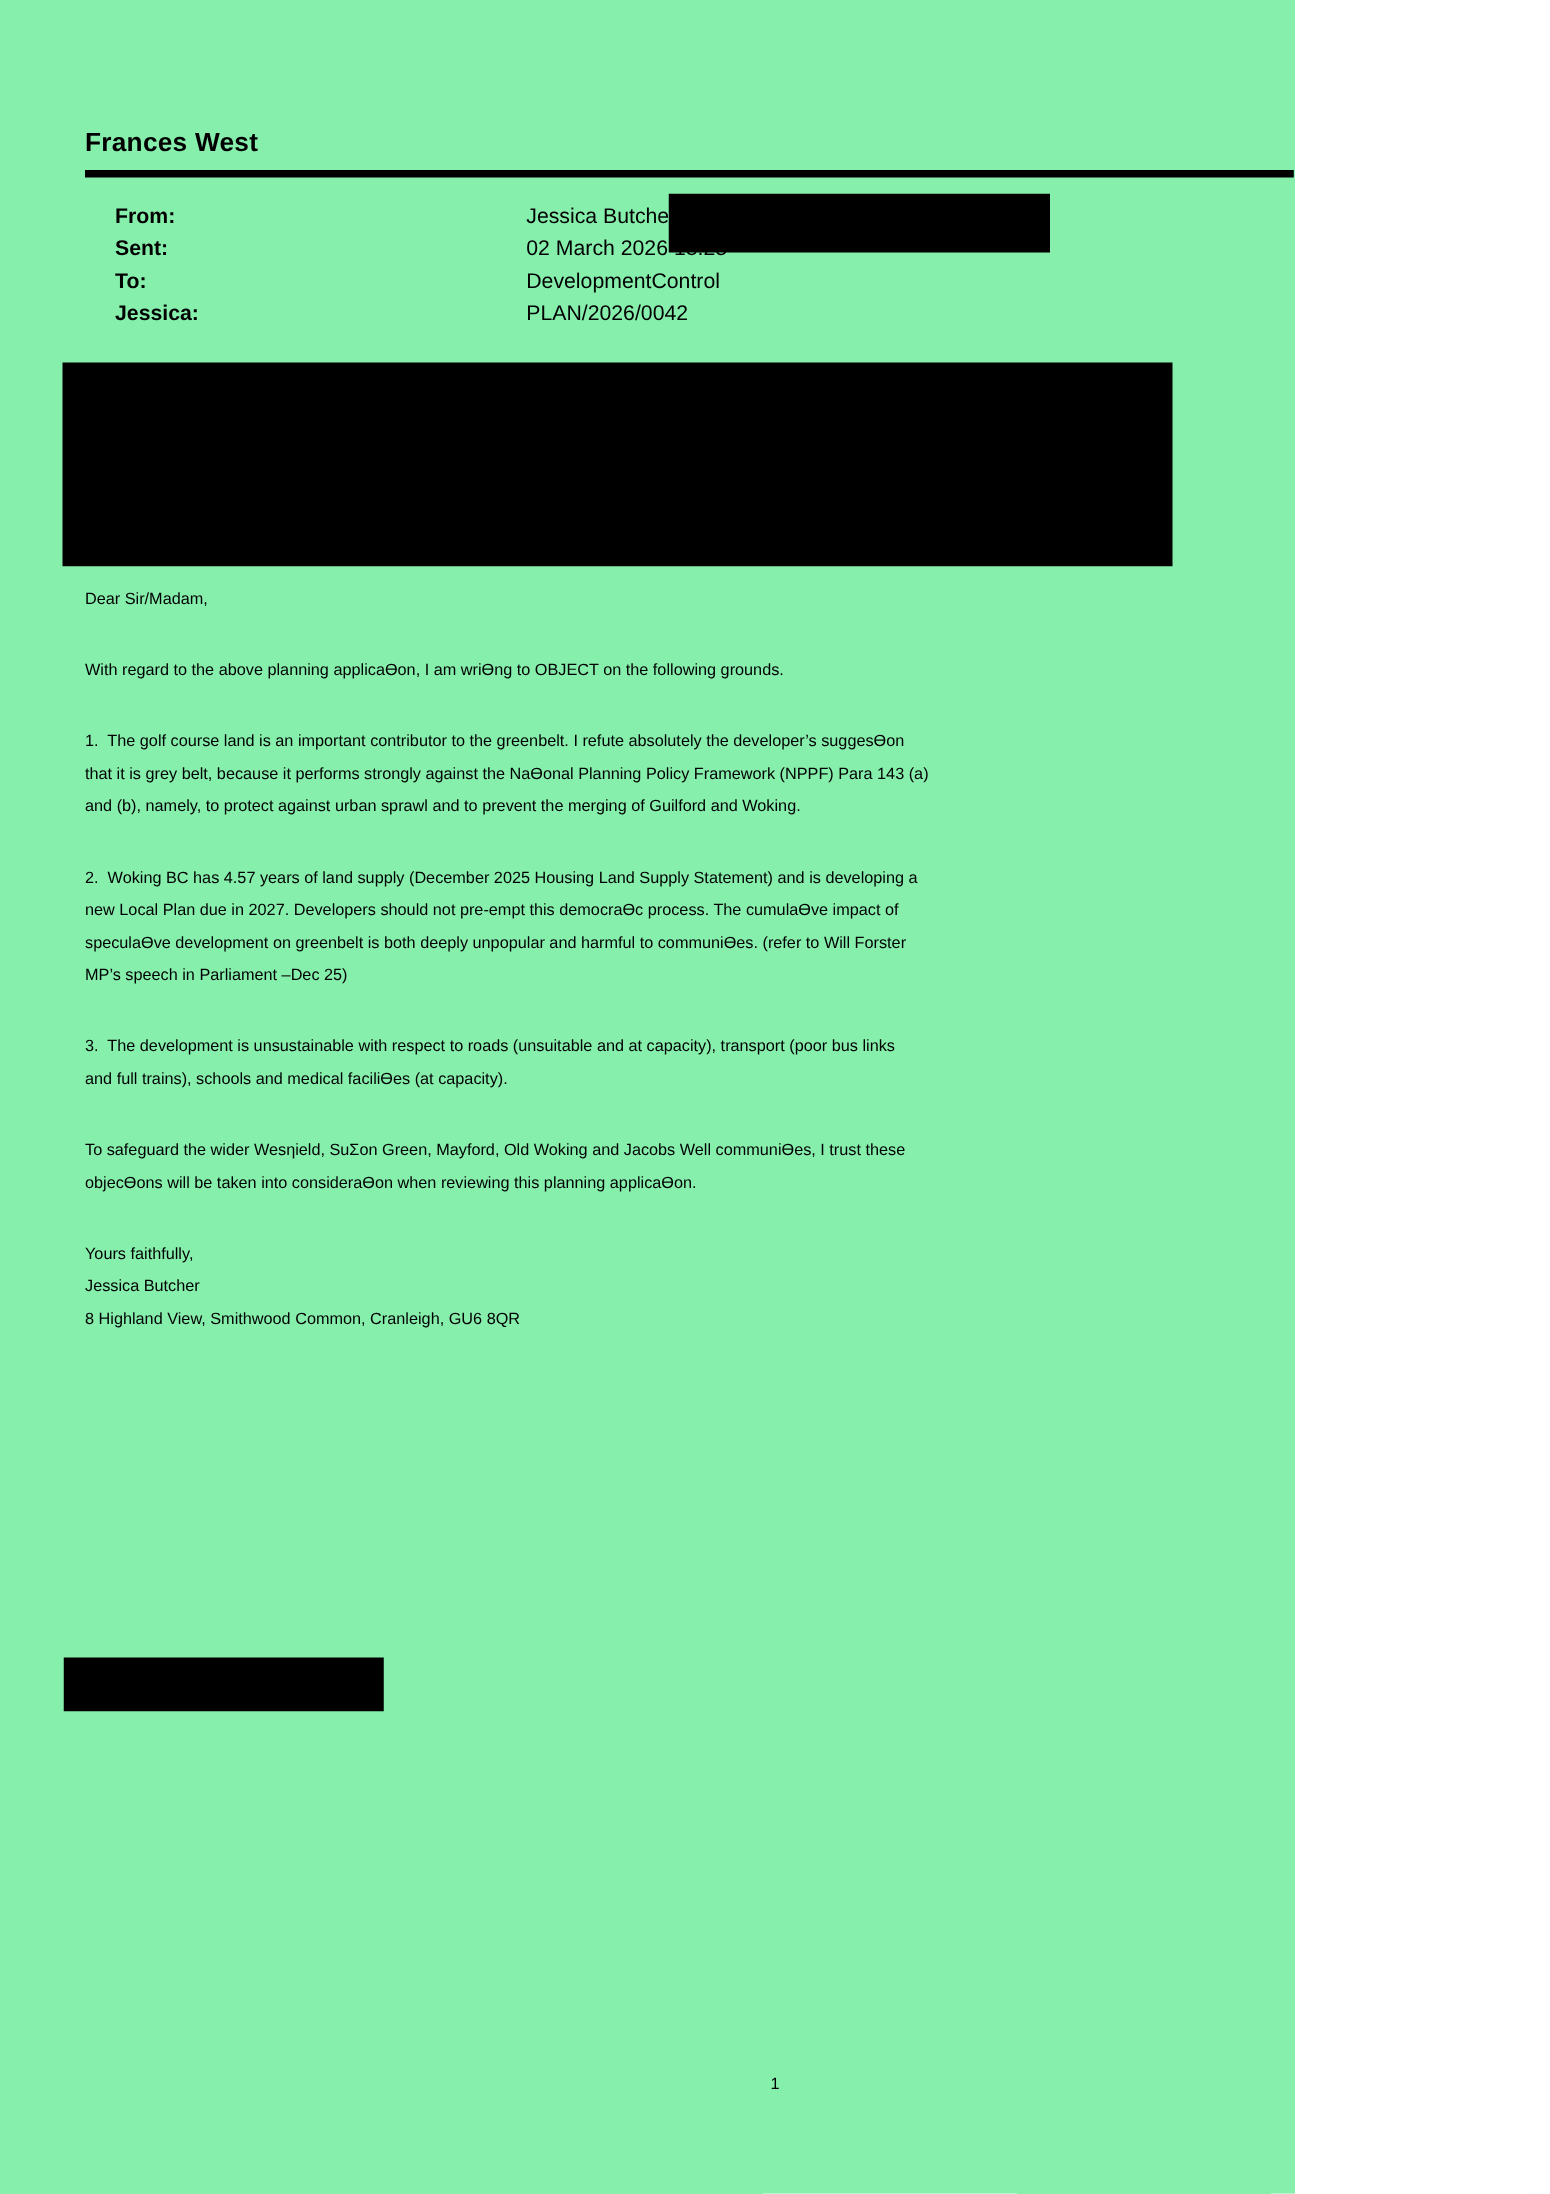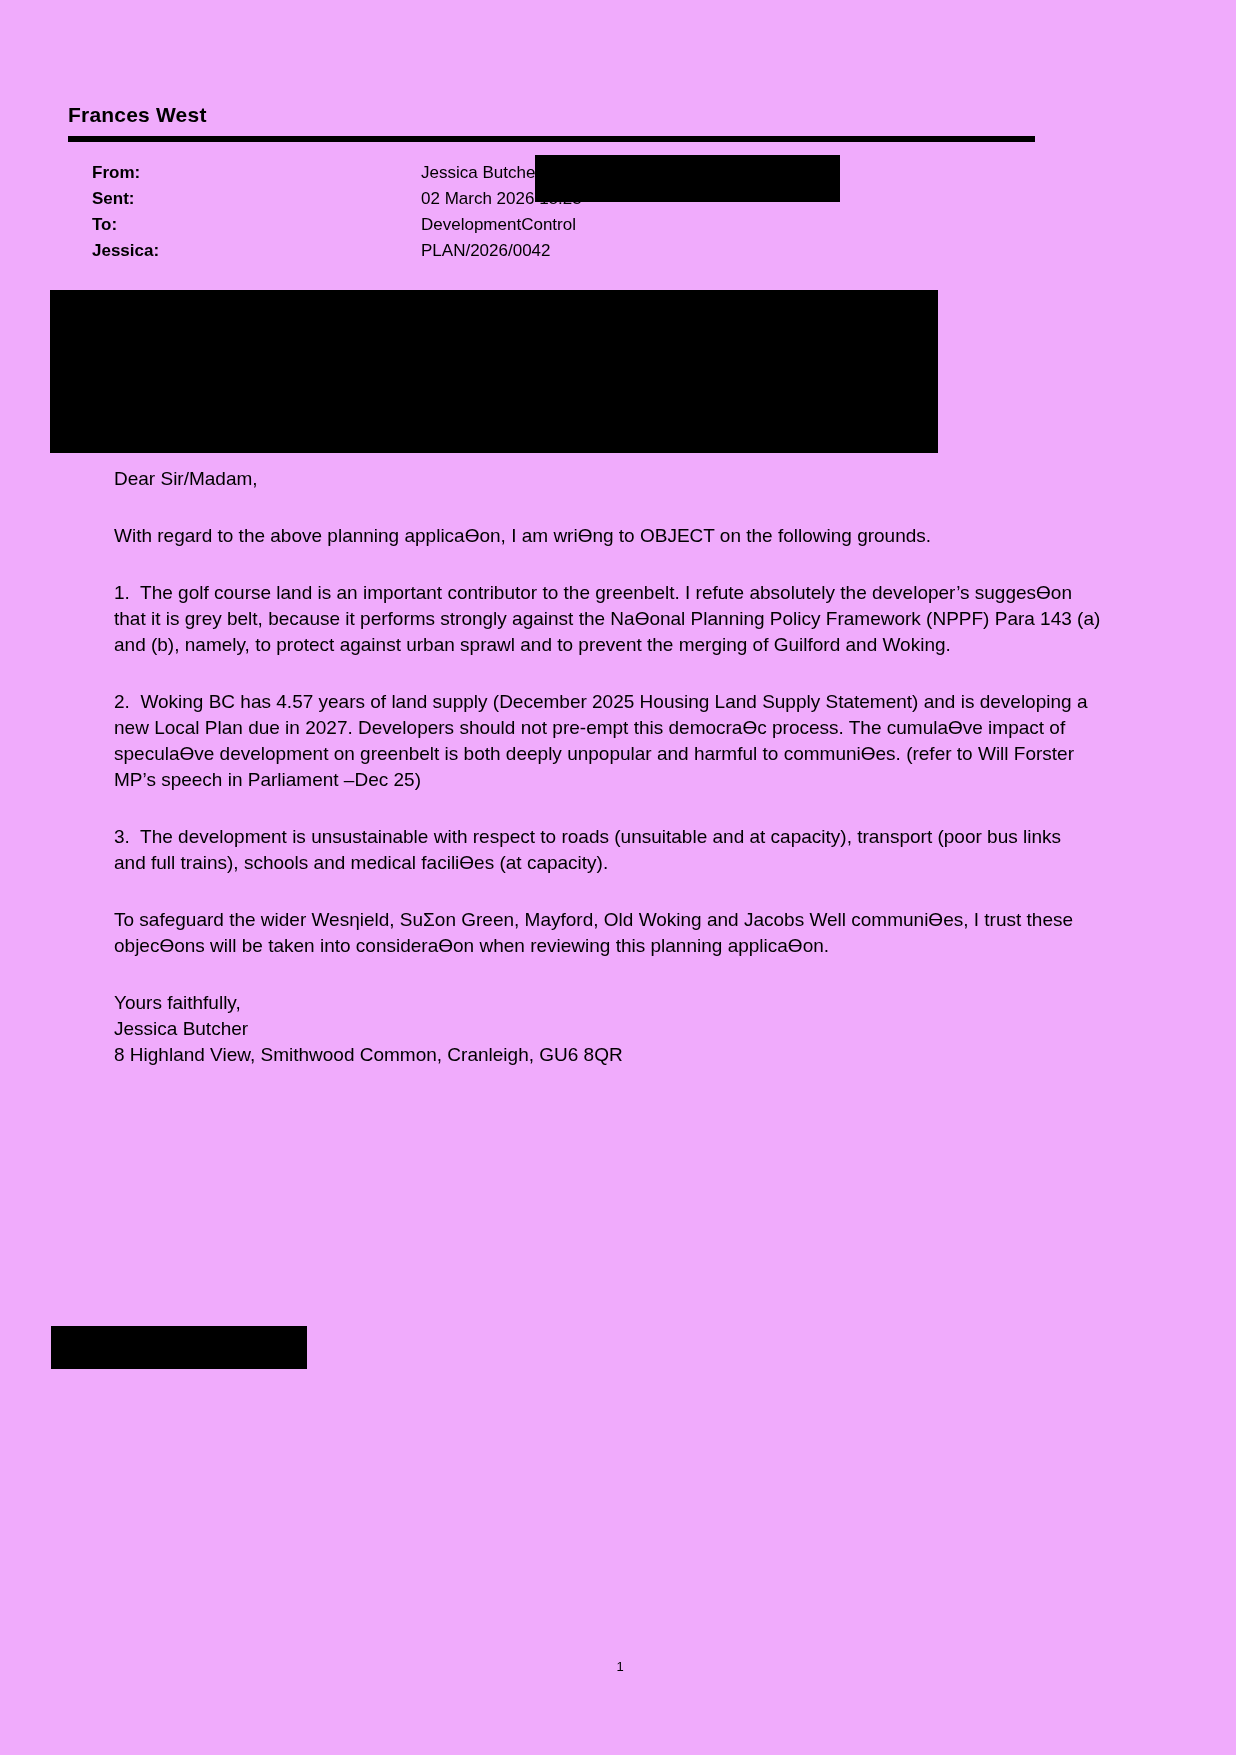--- a/index.html
+++ b/index.html
@@ -2,23 +2,23 @@
 <html><head>
 <meta charset="utf-8">
 <style>
   html, body {
     margin: 0;
     padding: 0;
     background: #ffffff;
   }
   .page {
     position: relative;
-    width: 1236px;
+    width: 1036px;
     height: 1755px;
-    background: #f0abfc;
+    background: #86efac;
     font-family: "Liberation Sans", sans-serif;
     color: #000000;
     overflow: hidden;
   }
   .owner-name {
     position: absolute;
     left: 68px;
     top: 103px;
     font-size: 21px;
     font-weight: bold;
@@ -50,23 +50,22 @@
     white-space: pre;
     margin-left: 24px;
   }
   .field-value {
     white-space: pre;
   }
   .body-text {
     position: absolute;
     left: 68px;
     top: 466px;
-    font-size: 19px;
+    font-size: 13px;
     line-height: 26px;
-    margin-left: 46px;
   }
   .block {
     margin: 0 0 31px 0;
     white-space: pre;
   }
   .redaction {
     position: absolute;
     background: #000000;
   }
   .redaction-email    { left: 535px; top: 155px;  width: 305px; height: 47px; }

